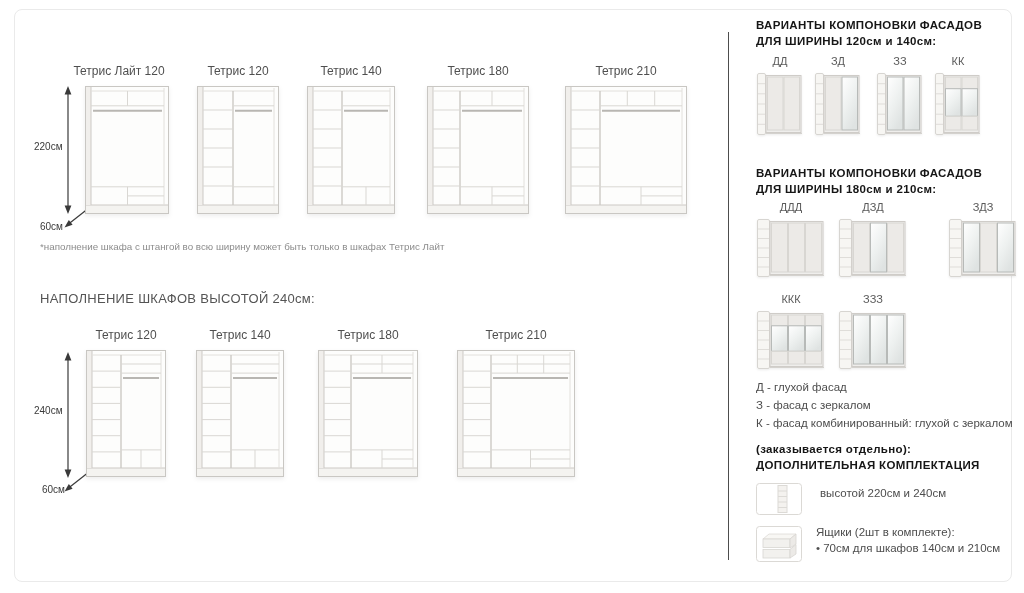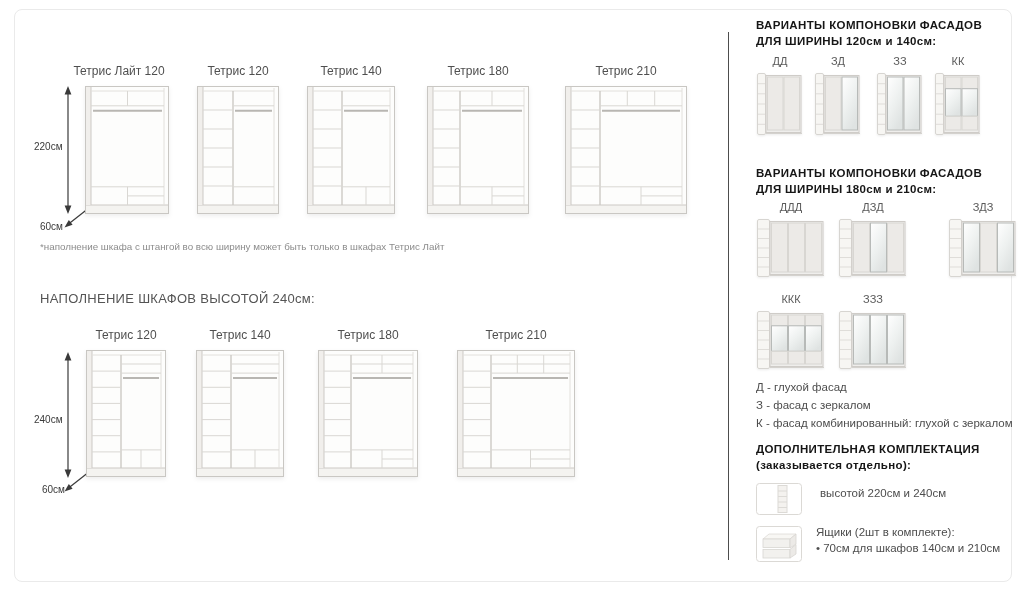--- a/index.html
+++ b/index.html
@@ -163,21 +163,21 @@
 
   <div class="footnote" style="left:40px;top:241px;">*наполнение шкафа с штангой во всю ширину может быть только в шкафах Тетрис Лайт</div>
 
   <div class="sec-title" style="left:40px;top:291px;">НАПОЛНЕНИЕ ШКАФОВ ВЫСОТОЙ 240см:</div>
 
   <svg class="dim-arrow" style="left:60px;top:351px;" width="16" height="128" viewBox="0 0 16 128">
     <line x1="8" y1="7" x2="8" y2="121" stroke="#3a3a3a" stroke-width="1.2"></line>
     <polygon points="8,1 4.6,9.5 11.4,9.5" fill="#3a3a3a"></polygon>
     <polygon points="8,127 4.6,118.5 11.4,118.5" fill="#3a3a3a"></polygon>
   </svg>
-  <div class="dim-label" style="left:34px;top:414px;">240см</div>
+  <div class="dim-label" style="left:34px;top:405px;">240см</div>
 
   <svg class="dim-arrow" style="left:62px;top:463px;" width="36" height="32" viewBox="0 0 36 32">
     <line x1="7.5" y1="24.3" x2="28.5" y2="7.7" stroke="#3a3a3a" stroke-width="1.2"></line>
     <polygon points="33.5,3 29.2,10.4 25.4,5.8" fill="#3a3a3a"></polygon>
     <polygon points="2.5,28.5 10.6,25.7 6.8,21.1" fill="#3a3a3a"></polygon>
   </svg>
   <div class="dim-label" style="left:42px;top:484px;">60см</div>
 
   <div id="row240">
       <figure class="wardrobe" style="left: 86px; top: 328px; width: 80px; height: 149px;">
@@ -542,22 +542,22 @@
           <line x1="13" y1="57.5" x2="67" y2="57.5" stroke="#d4d2ce"></line>
         </svg>
       </figure>
     </div>
 
   <div class="legend-line" style="left:756px;top:381px;">Д - глухой фасад</div>
   <div class="legend-line" style="left:756px;top:399px;">З - фасад с зеркалом</div>
   <div class="legend-line" style="left:756px;top:417px;">К - фасад комбинированный: глухой с зеркалом</div>
 
   <div class="panel-h" style="left:756px;top:441px;">
+    <div>(заказывается отдельно):</div>
     <div>ДОПОЛНИТЕЛЬНАЯ КОМПЛЕКТАЦИЯ</div>
-    <div>(заказывается отдельно):</div>
   </div>
 
   <svg class="extra-icon" style="left:756px;top:483px;" width="46" height="32" viewBox="0 0 46 32">
     <rect x="0.5" y="0.5" width="45" height="31" rx="3" fill="#ffffff" stroke="#dbd9d5"></rect>
     <rect x="22" y="2.5" width="9" height="27" fill="#f4f2ef" stroke="#dcdad6"></rect>
     <line x1="22" y1="8" x2="31" y2="8" stroke="#dcdad6"></line>
     <line x1="22" y1="13.5" x2="31" y2="13.5" stroke="#dcdad6"></line>
     <line x1="22" y1="19" x2="31" y2="19" stroke="#dcdad6"></line>
     <line x1="22" y1="24.5" x2="31" y2="24.5" stroke="#dcdad6"></line>
   </svg>

